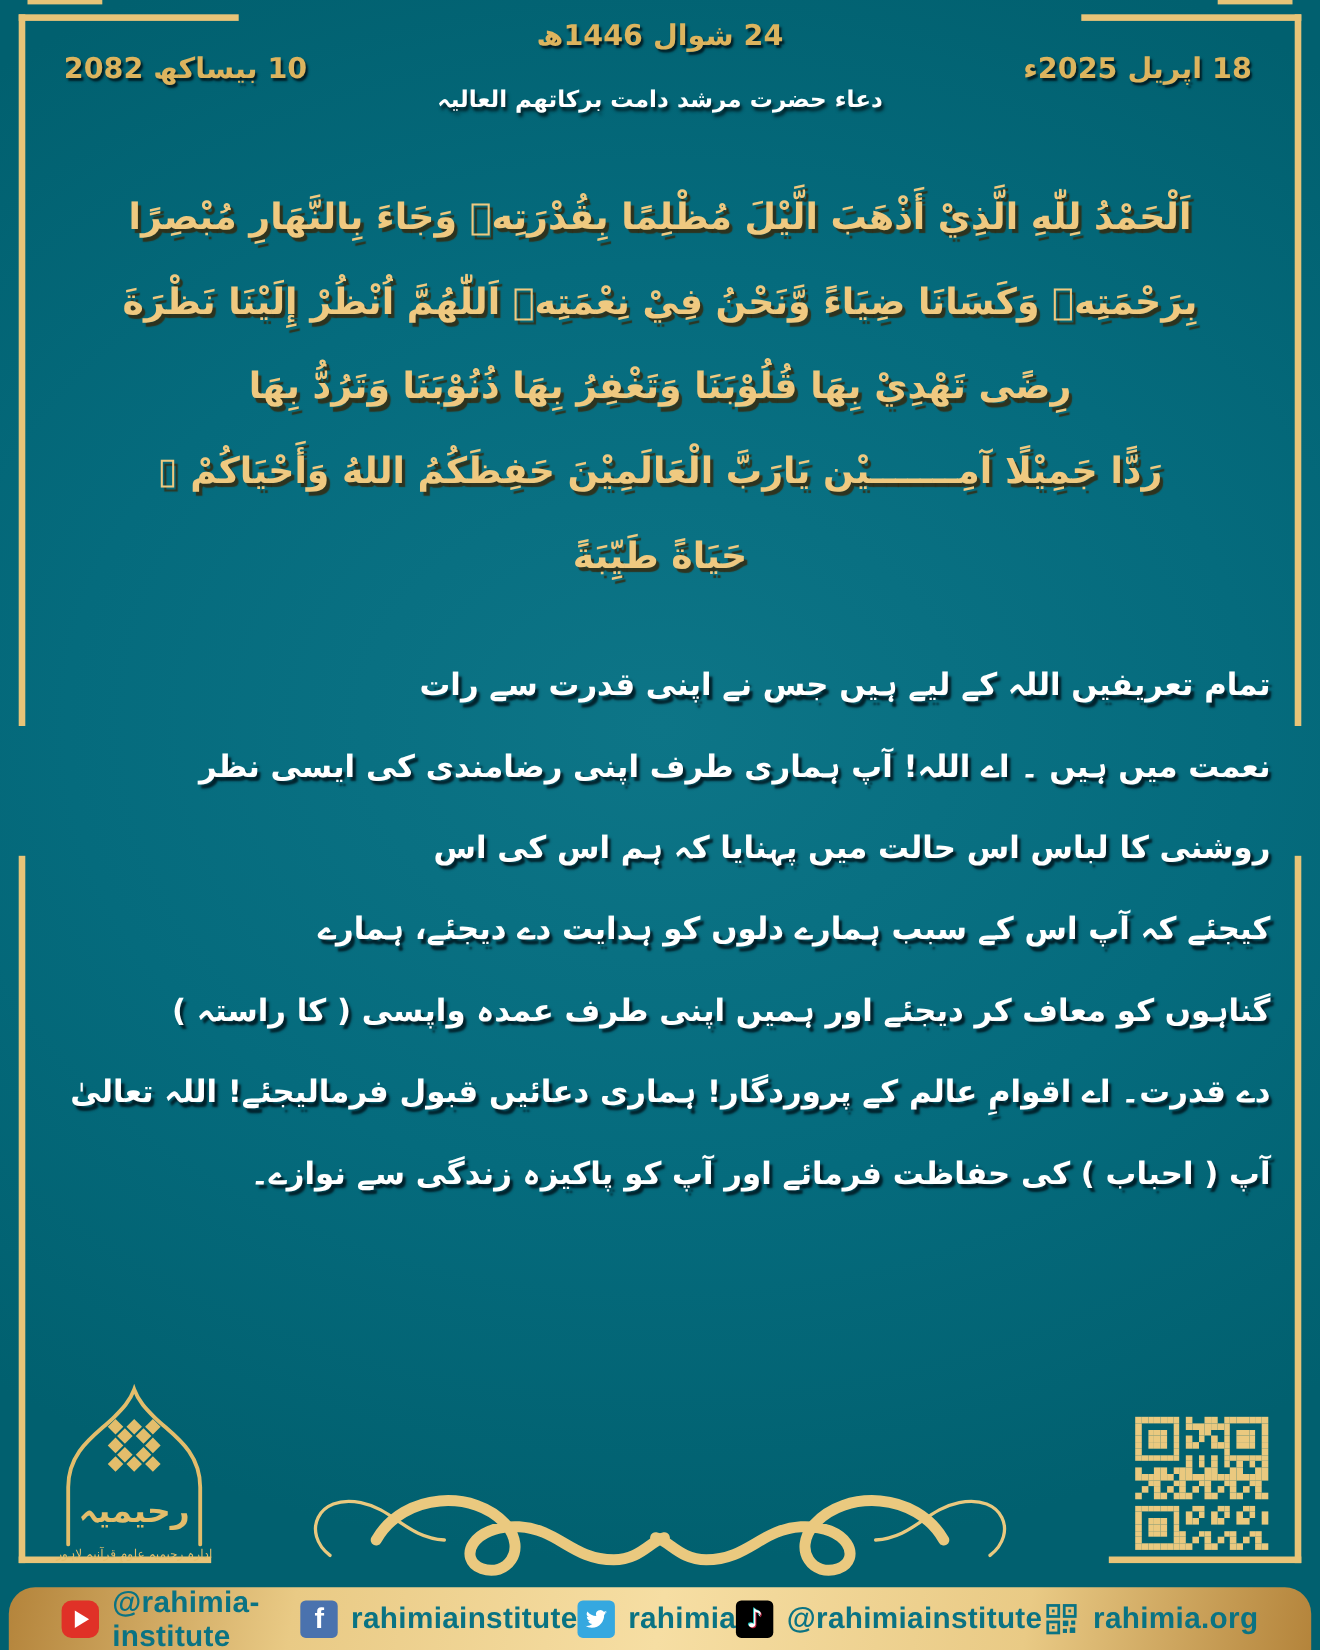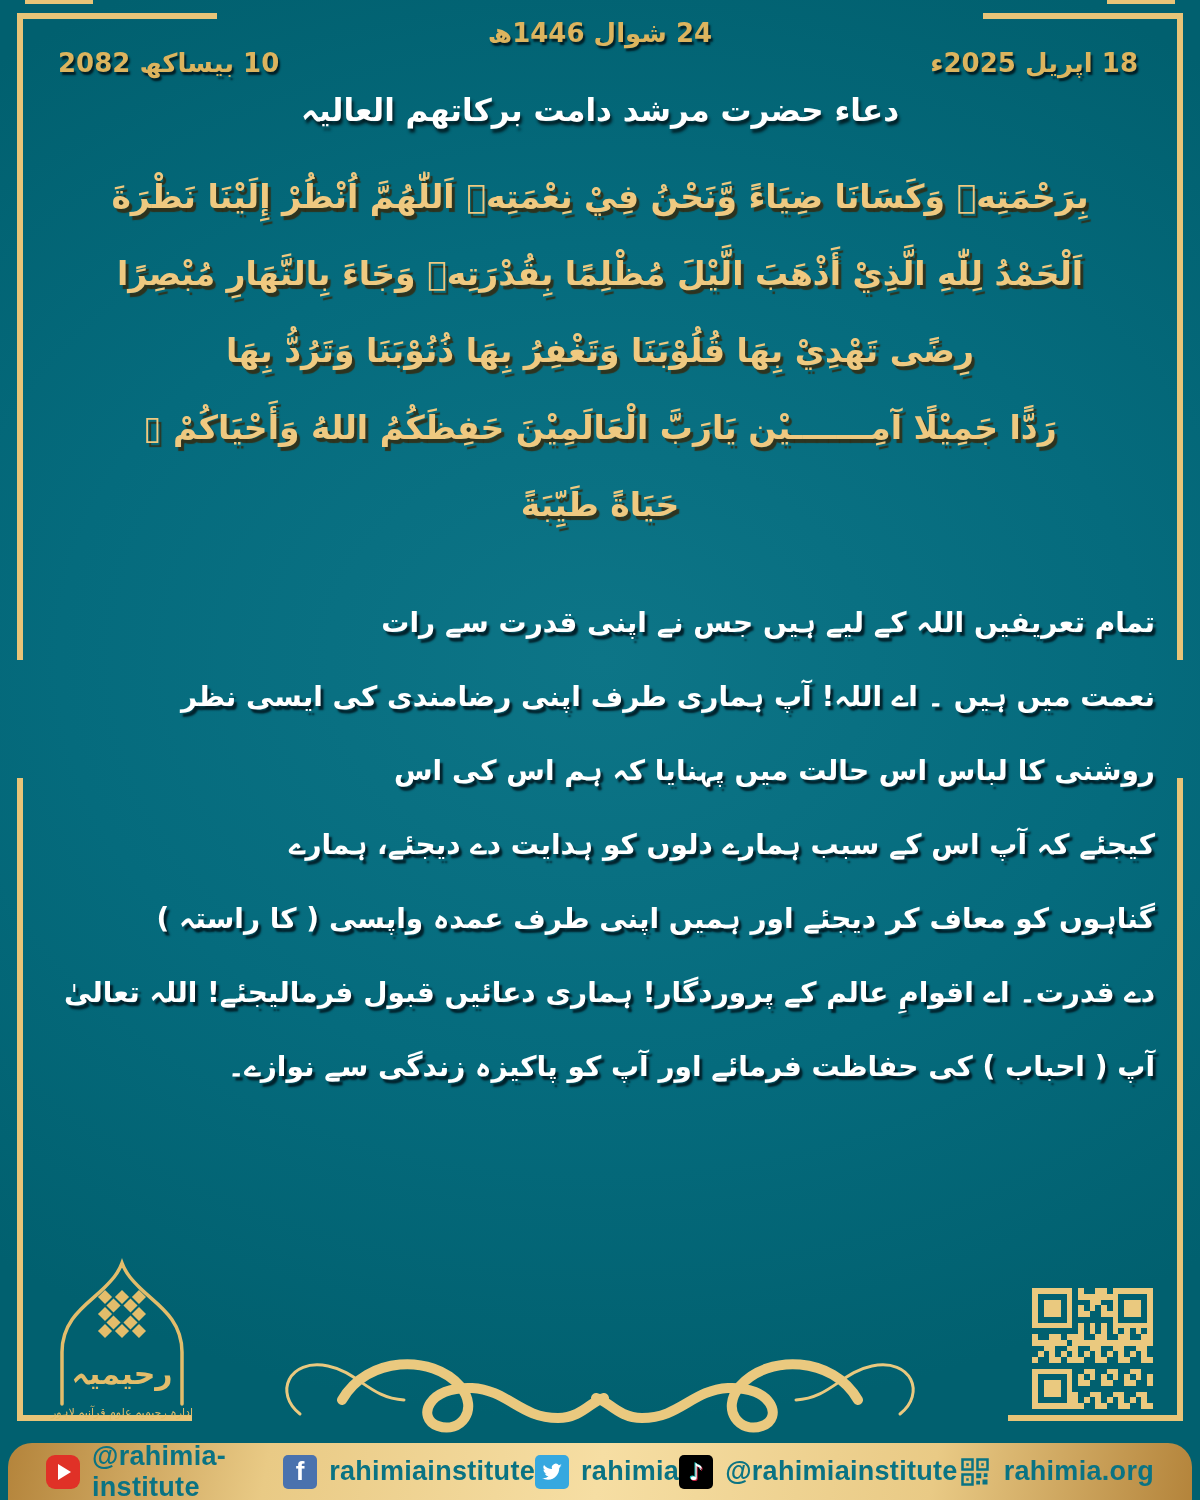--- a/index.html
+++ b/index.html
@@ -13,23 +13,22 @@
   
   .date{
     position:absolute;color:#dcb45e;font-size:26px;font-weight:bold;direction:rtl;
     text-shadow:2px 3px 2px rgba(0,18,24,.85);white-space:nowrap;
   }
   .date-hijri{top:18px;left:0;right:0;text-align:center;}
   .date-greg{top:48px;right:62px;}
   .date-bik{top:48px;left:58px;}
   .page-title{
     position:absolute;top:78px;left:0;right:0;text-align:center;direction:rtl;
-    color:#ffffff;font-size:31px;font-weight:bold;
+    color:#ffffff;font-size:21px;font-weight:bold;
     text-shadow:2px 4px 3px rgba(0,12,18,.8);
-    margin-top:14px;
   }
   
   .arabic-block{position:absolute;top:158px;left:55px;right:55px;}
   .arabic-line{
     height:77px;line-height:77px;text-align:center;white-space:nowrap;direction:rtl;
     color:#efc980;font-size:33px;font-weight:bold;
     text-shadow:3px 4px 1px rgba(56,38,8,.8);
   }
   
   .urdu-block{position:absolute;top:586px;left:45px;right:45px;}
@@ -47,21 +46,21 @@
   }
   .qr .on{background:#eac97f;}
   
   .flourish{position:absolute;left:280px;top:1336px;width:640px;height:106px;}
   
   .footer{
     position:absolute;left:8px;right:8px;bottom:0;height:57px;
     border-radius:24px 24px 0 0;
     background:linear-gradient(100deg,#b4843b 0%,#e9ca85 22%,#f6dea3 50%,#e9ca85 78%,#b4843b 100%);
     display:flex;align-items:center;justify-content:space-between;
-    padding:0 38px;box-sizing:border-box;
+    padding:0 48px;box-sizing:border-box;
   }
   .social-item{display:flex;align-items:center;gap:12px;cursor:pointer;}
   .social-label{
     color:#0a7383;font-size:27px;font-weight:bold;letter-spacing:.3px;
     font-family:"Liberation Sans",sans-serif;
   }
   .badge{width:34px;height:34px;display:flex;align-items:center;justify-content:center;flex:0 0 auto;}
   .badge-yt{background:#e03127;border-radius:9px;}
   .yt-tri{width:0;height:0;border-left:13px solid #fff;border-top:8px solid transparent;border-bottom:8px solid transparent;margin-left:3px;}
   .badge-fb{background:#4a72ae;border-radius:5px;color:#fff;font-weight:bold;font-size:26px;font-family:"Liberation Sans",sans-serif;}
@@ -86,22 +85,22 @@
     <div class="frame-seg" style="left:17px;top:1415px;width:175px;height:6px;"></div>
     <div class="frame-seg" style="left:1008px;top:1415px;width:175px;height:6px;"></div>
   </div>
 
   <div class="date date-hijri">24 شوال 1446ھ</div>
   <div class="date date-greg">18 اپریل 2025ء</div>
   <div class="date date-bik">10 بیساکھ 2082</div>
   <div class="page-title">دعاء حضرت مرشد دامت برکاتھم العالیہ</div>
 
   <div class="arabic-block">
+    <div class="arabic-line">اَلْحَمْدُ لِلّٰهِ الَّذِيْ أَذْهَبَ الَّيْلَ مُظْلِمًا بِقُدْرَتِهٖ وَجَاءَ بِالنَّهَارِ مُبْصِرًا</div>
     <div class="arabic-line">بِرَحْمَتِهٖ وَكَسَانَا ضِيَاءً وَّنَحْنُ فِيْ نِعْمَتِهٖ اَللّٰهُمَّ اُنْظُرْ إِلَيْنَا نَظْرَةَ</div>
-    <div class="arabic-line">اَلْحَمْدُ لِلّٰهِ الَّذِيْ أَذْهَبَ الَّيْلَ مُظْلِمًا بِقُدْرَتِهٖ وَجَاءَ بِالنَّهَارِ مُبْصِرًا</div>
     <div class="arabic-line">رِضًى تَهْدِيْ بِهَا قُلُوْبَنَا وَتَغْفِرُ بِهَا ذُنُوْبَنَا وَتَرُدُّ بِهَا</div>
     <div class="arabic-line">رَدًّا جَمِيْلًا آمِـــــــيْن يَارَبَّ الْعَالَمِيْنَ حَفِظَكُمُ اللهُ وَأَحْيَاكُمْ ▯</div>
     <div class="arabic-line">حَيَاةً طَيِّبَةً</div>
   </div>
 
   <div class="urdu-block">
     <div class="urdu-line">تمام تعریفیں اللہ کے لیے ہیں جس نے اپنی قدرت سے رات</div>
     <div class="urdu-line">نعمت میں ہیں ۔ اے اللہ! آپ ہماری طرف اپنی رضامندی کی ایسی نظر</div>
     <div class="urdu-line">روشنی کا لباس اس حالت میں پہنایا کہ ہم اس کی اس</div>
     <div class="urdu-line">کیجئے کہ آپ اس کے سبب ہمارے دلوں کو ہدایت دے دیجئے، ہمارے</div>

